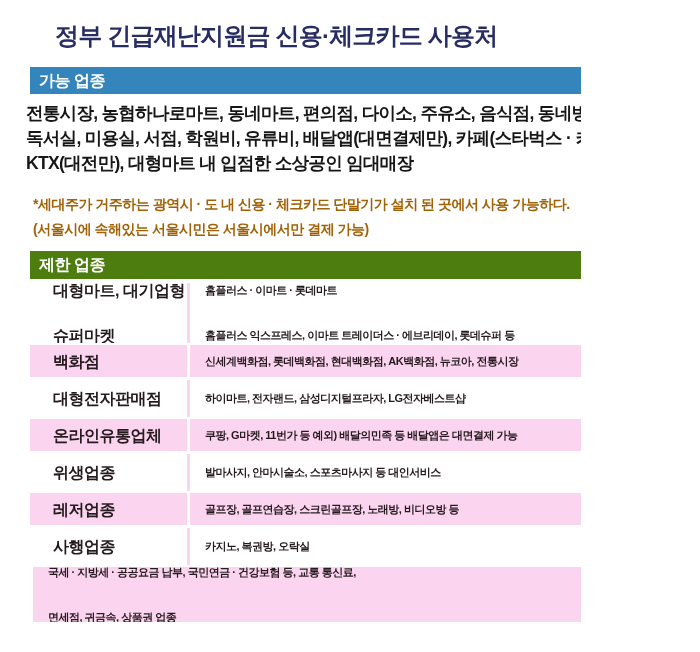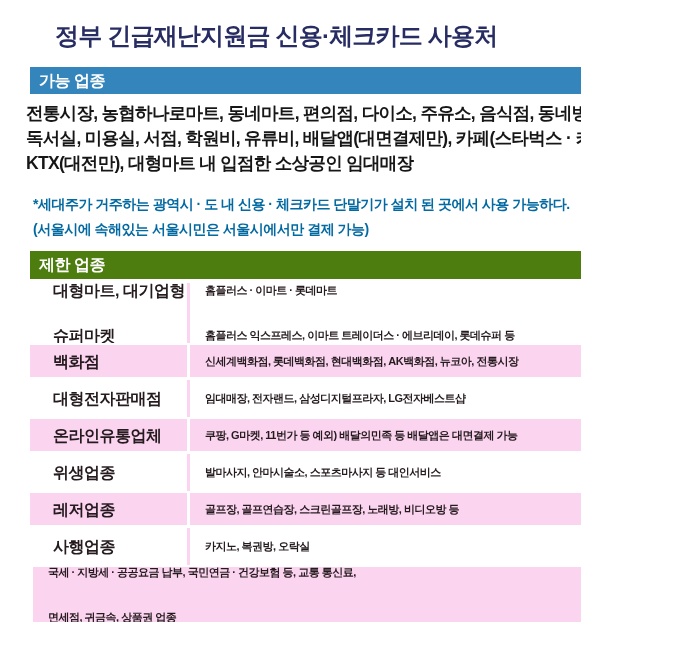--- a/index.html
+++ b/index.html
@@ -18,21 +18,21 @@
   }
   .bar.blue{top:67px;background:#3585bd;}
   .bar.red{top:251px;background:#4d7c0f;height:28px;line-height:28px;}
   .allowed-body{
     position:absolute;left:26px;top:101px;
     font-size:17.5px;font-weight:700;color:#161616;line-height:29px;
     letter-spacing:-0.7px;white-space:nowrap;
   }
   .allowed-notes{
     position:absolute;left:33px;top:192px;
-    font-size:14px;font-weight:700;color:#0369a1;line-height:21px;
+    font-size:14px;font-weight:700;color:#a16207;line-height:21px;
     letter-spacing:-0.5px;white-space:nowrap;
   }
   .table{
     position:absolute;left:30px;top:283px;width:643px;
     display:flex;flex-direction:column;
   }
   .row{
     display:flex;height:37px;box-sizing:border-box;
     color:#251b1f;font-weight:700;letter-spacing:-0.5px;
   }
@@ -87,21 +87,21 @@
         <div class="cell det">
           <div class="line">신세계백화점, 롯데백화점, 현대백화점, AK백화점, 뉴코아, 전통시장</div>
         </div>
       </div>
       <div class="row">
         <div class="cell cat">
           <div class="line">대형전자판매점</div>
         </div>
         <div class="vdiv"></div>
         <div class="cell det">
-          <div class="line">임대매장, 전자랜드, 삼성디지털프라자, LG전자베스트샵</div>
+          <div class="line">하이마트, 전자랜드, 삼성디지털프라자, LG전자베스트샵</div>
         </div>
       </div>
       <div class="row pink">
         <div class="cell cat">
           <div class="line">온라인유통업체</div>
         </div>
         <div class="vdiv"></div>
         <div class="cell det">
           <div class="line">쿠팡, G마켓, 11번가 등 예외) 배달의민족 등 배달앱은 대면결제 가능</div>
         </div>

